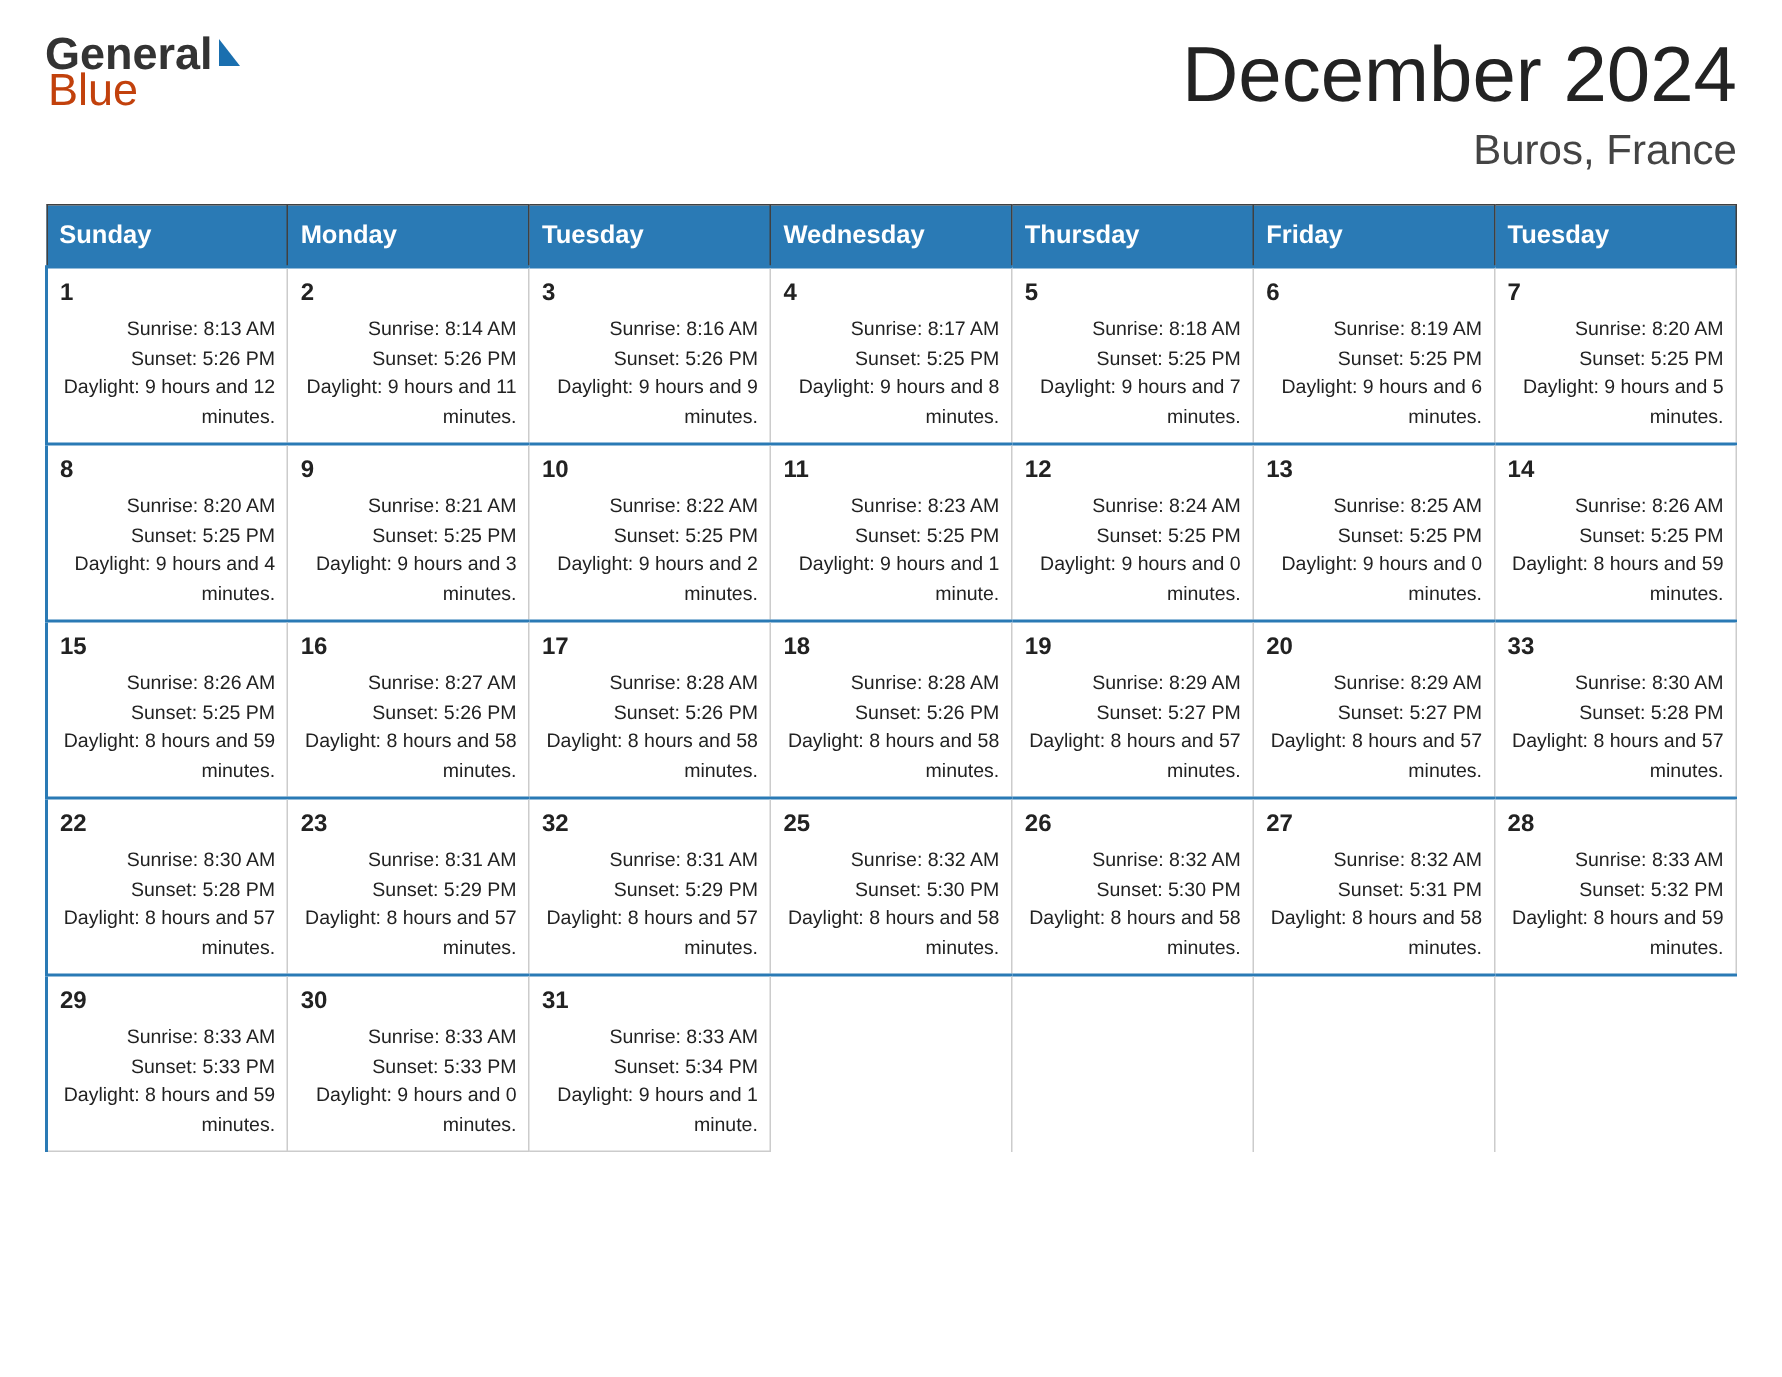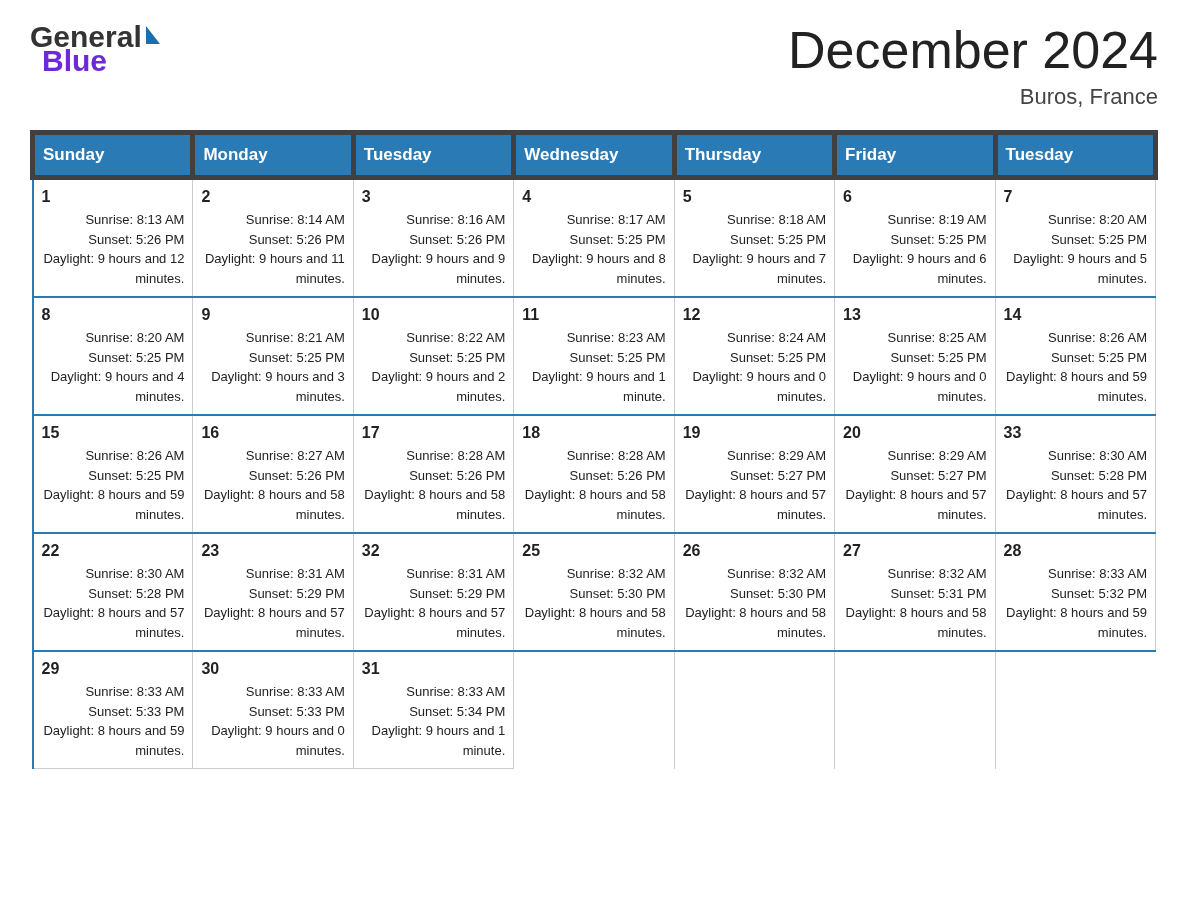--- a/index.html
+++ b/index.html
@@ -19,37 +19,37 @@
     }
     .title-area {
       text-align: right;
     }
     .month-title {
       font-size: 52px;
       font-weight: normal;
       color: #222;
     }
     .location {
-      font-size: 22px;
+      font-size: 28px;
       color: #444;
       margin-top: 4px;
     }
     table {
       width: 100%;
       border-collapse: collapse;
       table-layout: fixed;
     }
     th {
       background-color: #2a7ab5;
       color: #fff;
       font-size: 17px;
       font-weight: bold;
       padding: 10px 8px;
       text-align: left;
-      border: 5px solid #404040;
+      border: 1px solid #404040;
     }
     td {
       vertical-align: top;
       padding: 8px 8px;
       border: 1px solid #ccc;
       font-size: 13.5px;
       color: #222;
       height: 110px;
     }
     td:first-child {
@@ -89,24 +89,24 @@
       width: 0;
       height: 0;
       border-style: solid;
       border-width: 18px 0 0 14px;
       border-color: transparent transparent transparent #1a6faf;
       margin-left: 4px;
       margin-top: -4px;
     }
     .blue-text {
       font-size: 30px;
-      font-weight: bold;
-      color: #6d28d9;
+      font-weight: normal;
+      color: #c2410c;
       margin-top: -4px;
-      margin-left: 12px;
+      margin-left: 2px;
     }
   </style>
 </head>
 <body>
 
 <div class="header">
   <div class="logo-container">
     <div class="logo-row1">
       <span class="general-text">General</span>
       <span class="arrow-icon"></span>

